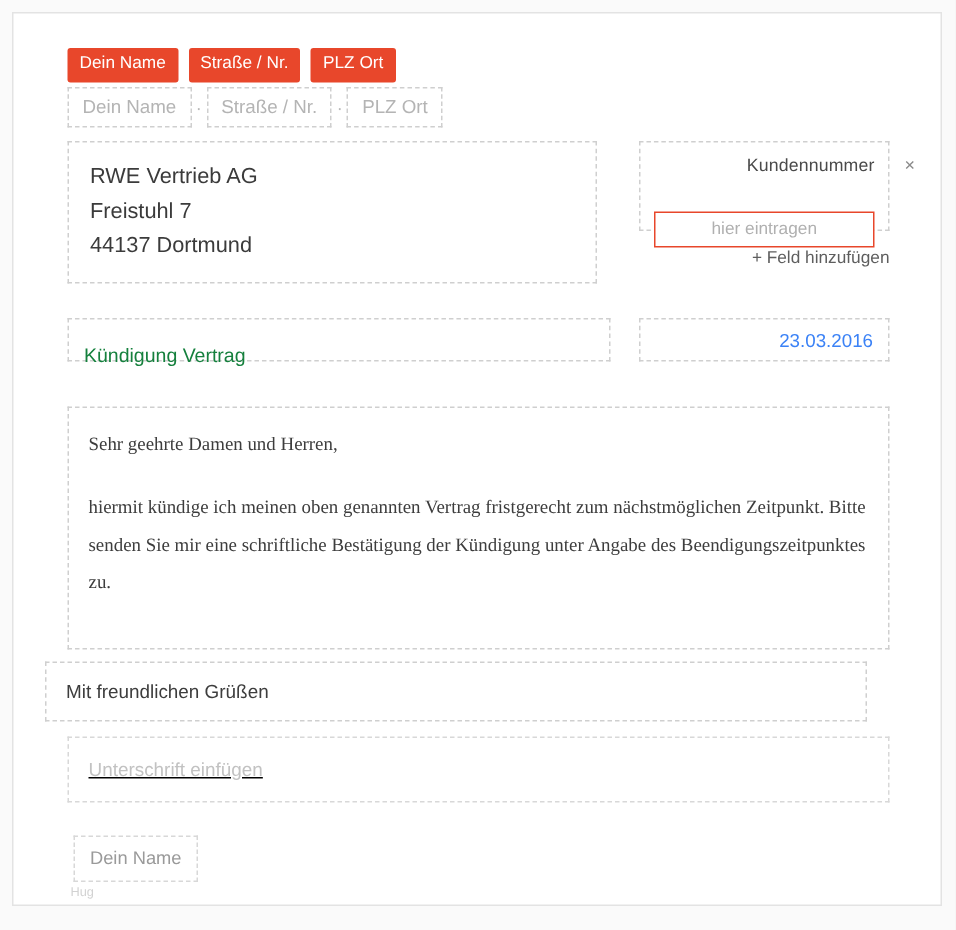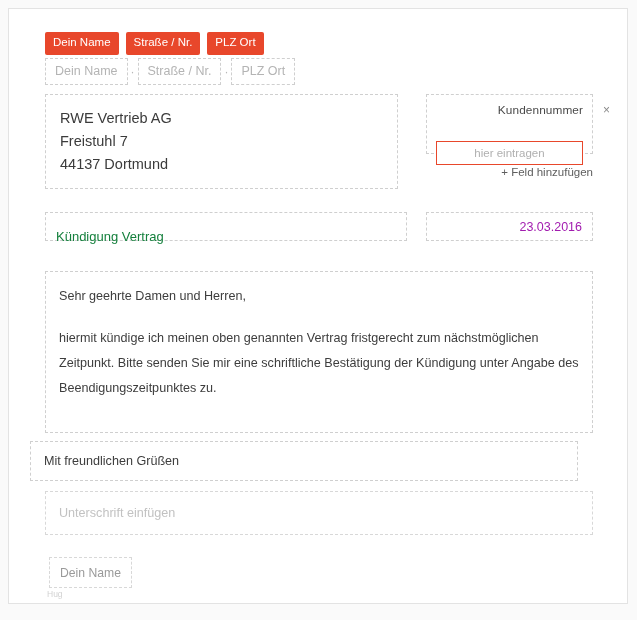--- a/index.html
+++ b/index.html
@@ -166,39 +166,40 @@
     height: 29px;
     border: 1px dashed #cfcfcf;
     box-sizing: border-box;
     display: flex;
     align-items: center;
     justify-content: flex-end;
     padding: 0 10px;
   }
   .date-box span {
     font-size: 12.5px;
-    color: #a21caf;
+    color: #3b82f6;
   }
 
   
   .body-box {
     position: absolute;
     left: 36px;
     top: 262px;
     width: 548px;
     height: 162px;
     border: 1px dashed #cfcfcf;
     box-sizing: border-box;
     padding: 12px 13px;
   }
   .body-p {
     font-size: 12.6px;
     color: #3d3d3d;
     line-height: 25px;
     margin: 0;
+    font-family: Liberation Serif, serif;
   }
   .body-p.spaced {
     margin-top: 17px;
   }
 
   .greeting-box {
     position: absolute;
     left: 21px;
     top: 432px;
     width: 548px;
@@ -218,20 +219,21 @@
     position: absolute;
     left: 36px;
     top: 482px;
     width: 548px;
     height: 44px;
     border: 1px dashed #d8d8d8;
     box-sizing: border-box;
     display: flex;
     align-items: center;
     padding: 0 13px;
+    text-decoration: underline;
   }
   .signature-box span {
     font-size: 12.6px;
     color: #c2c2c2;
   }
 
   .footer-name {
     position: absolute;
     left: 40px;
     top: 548px;

